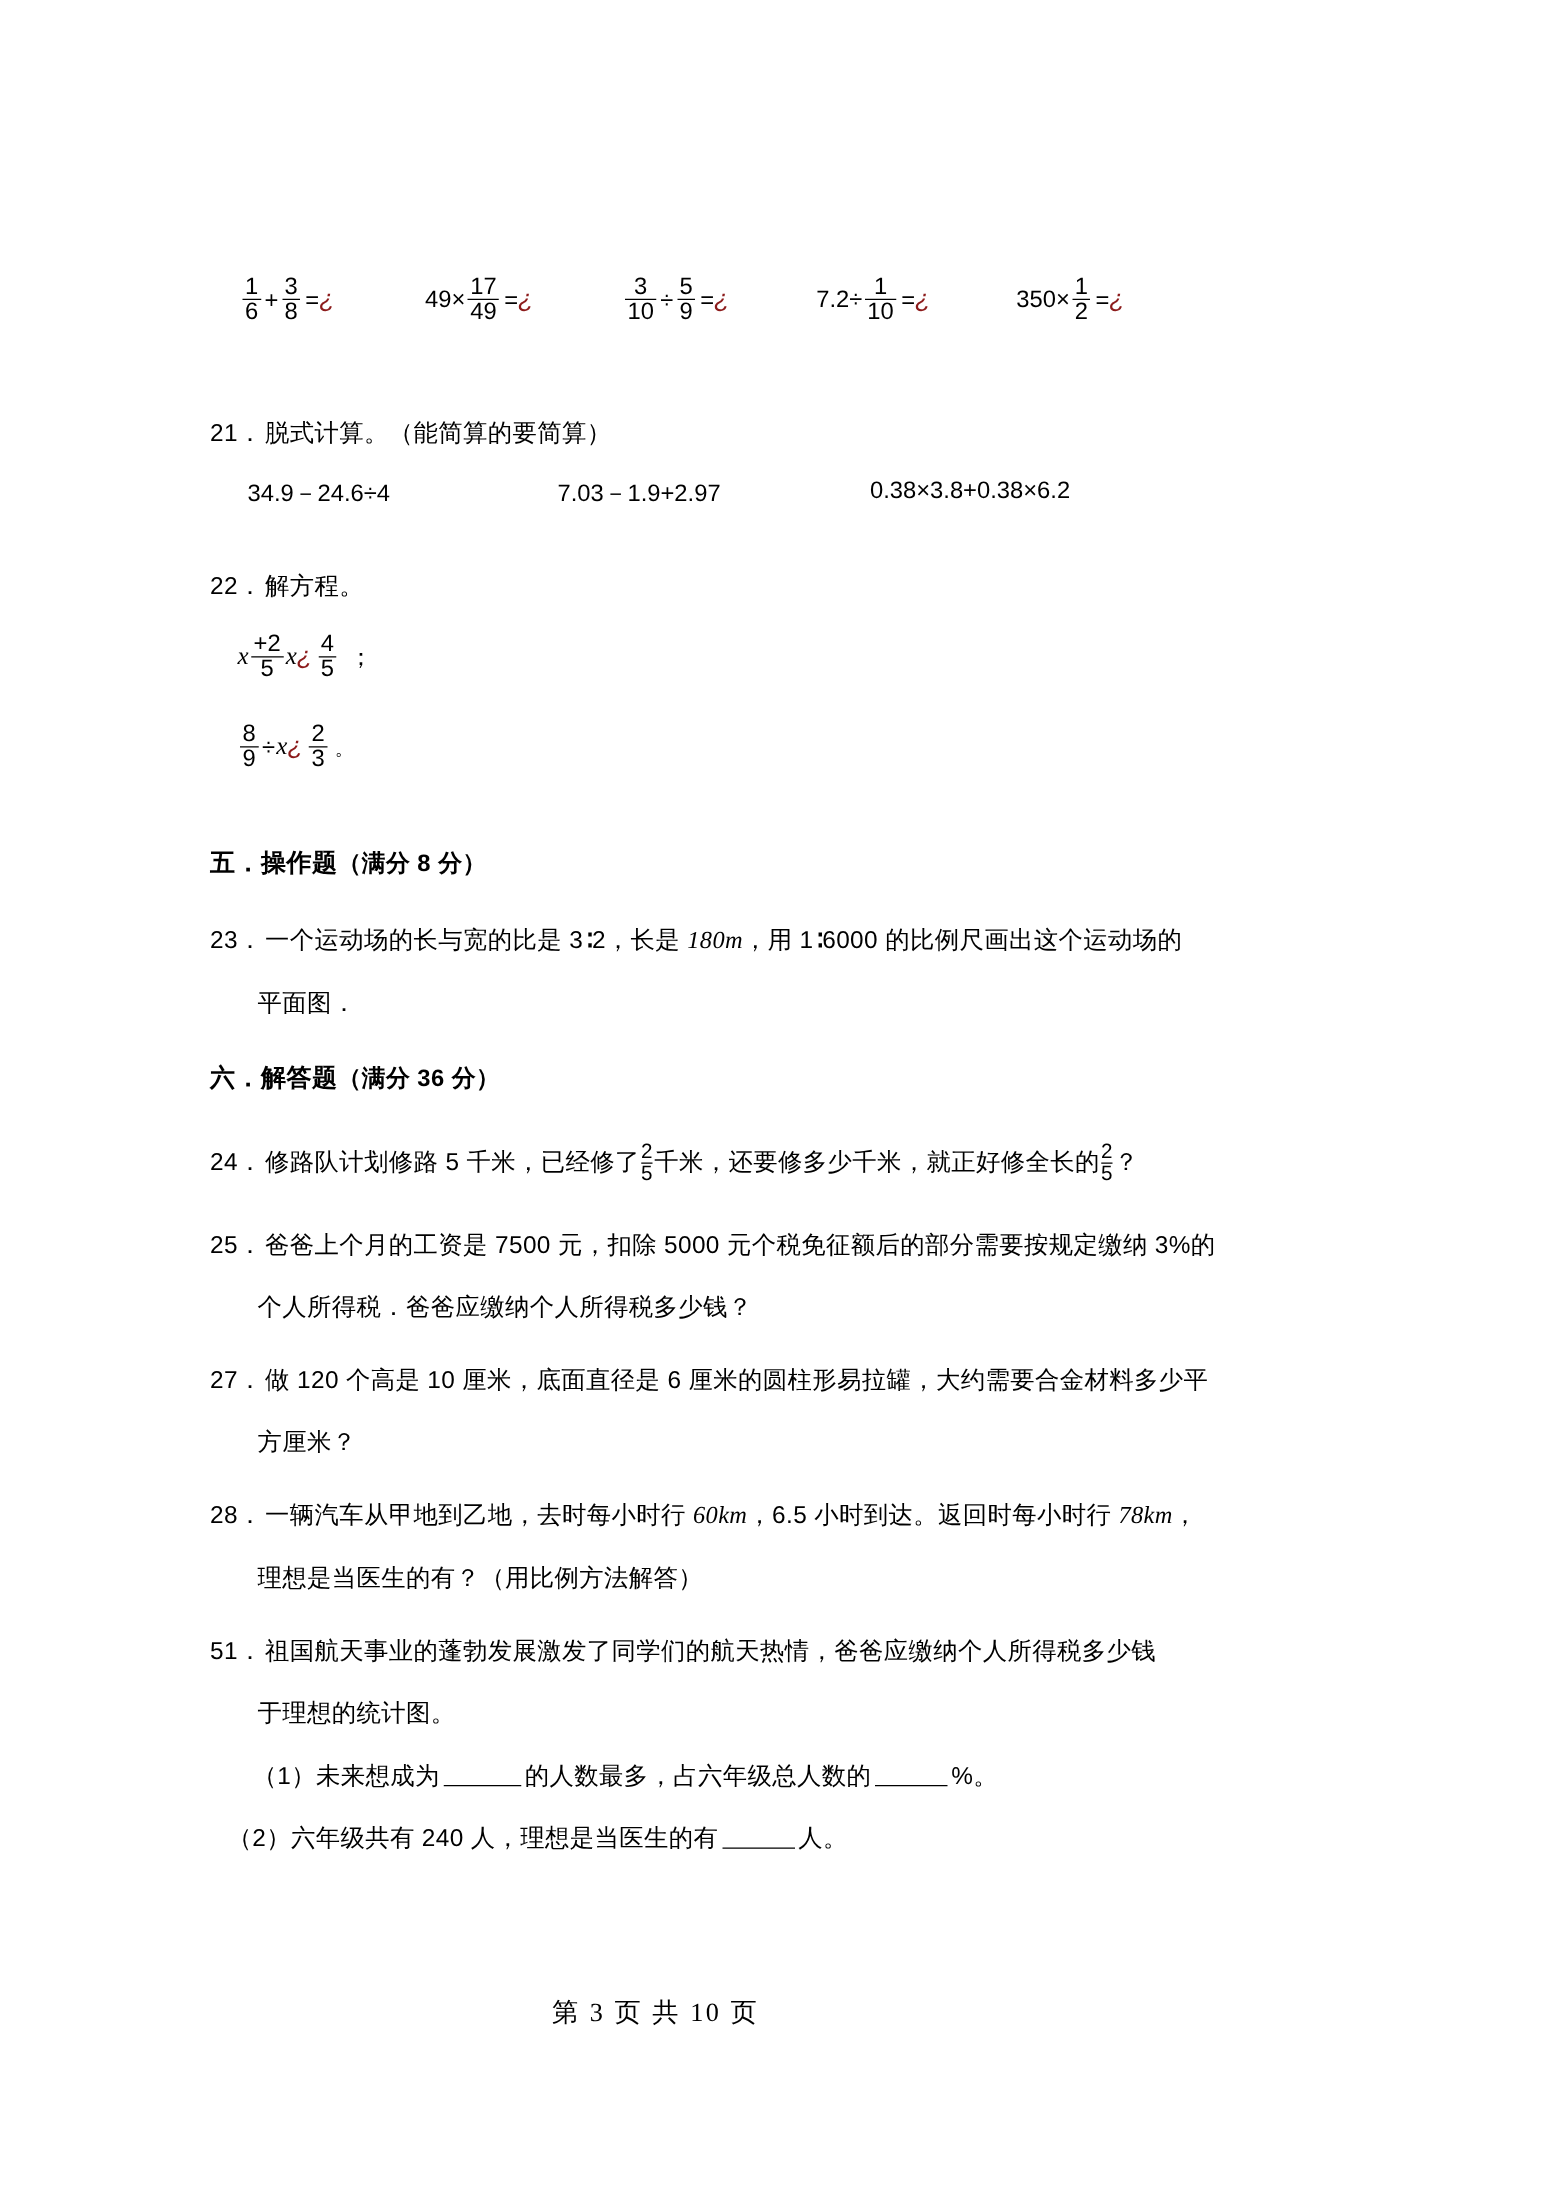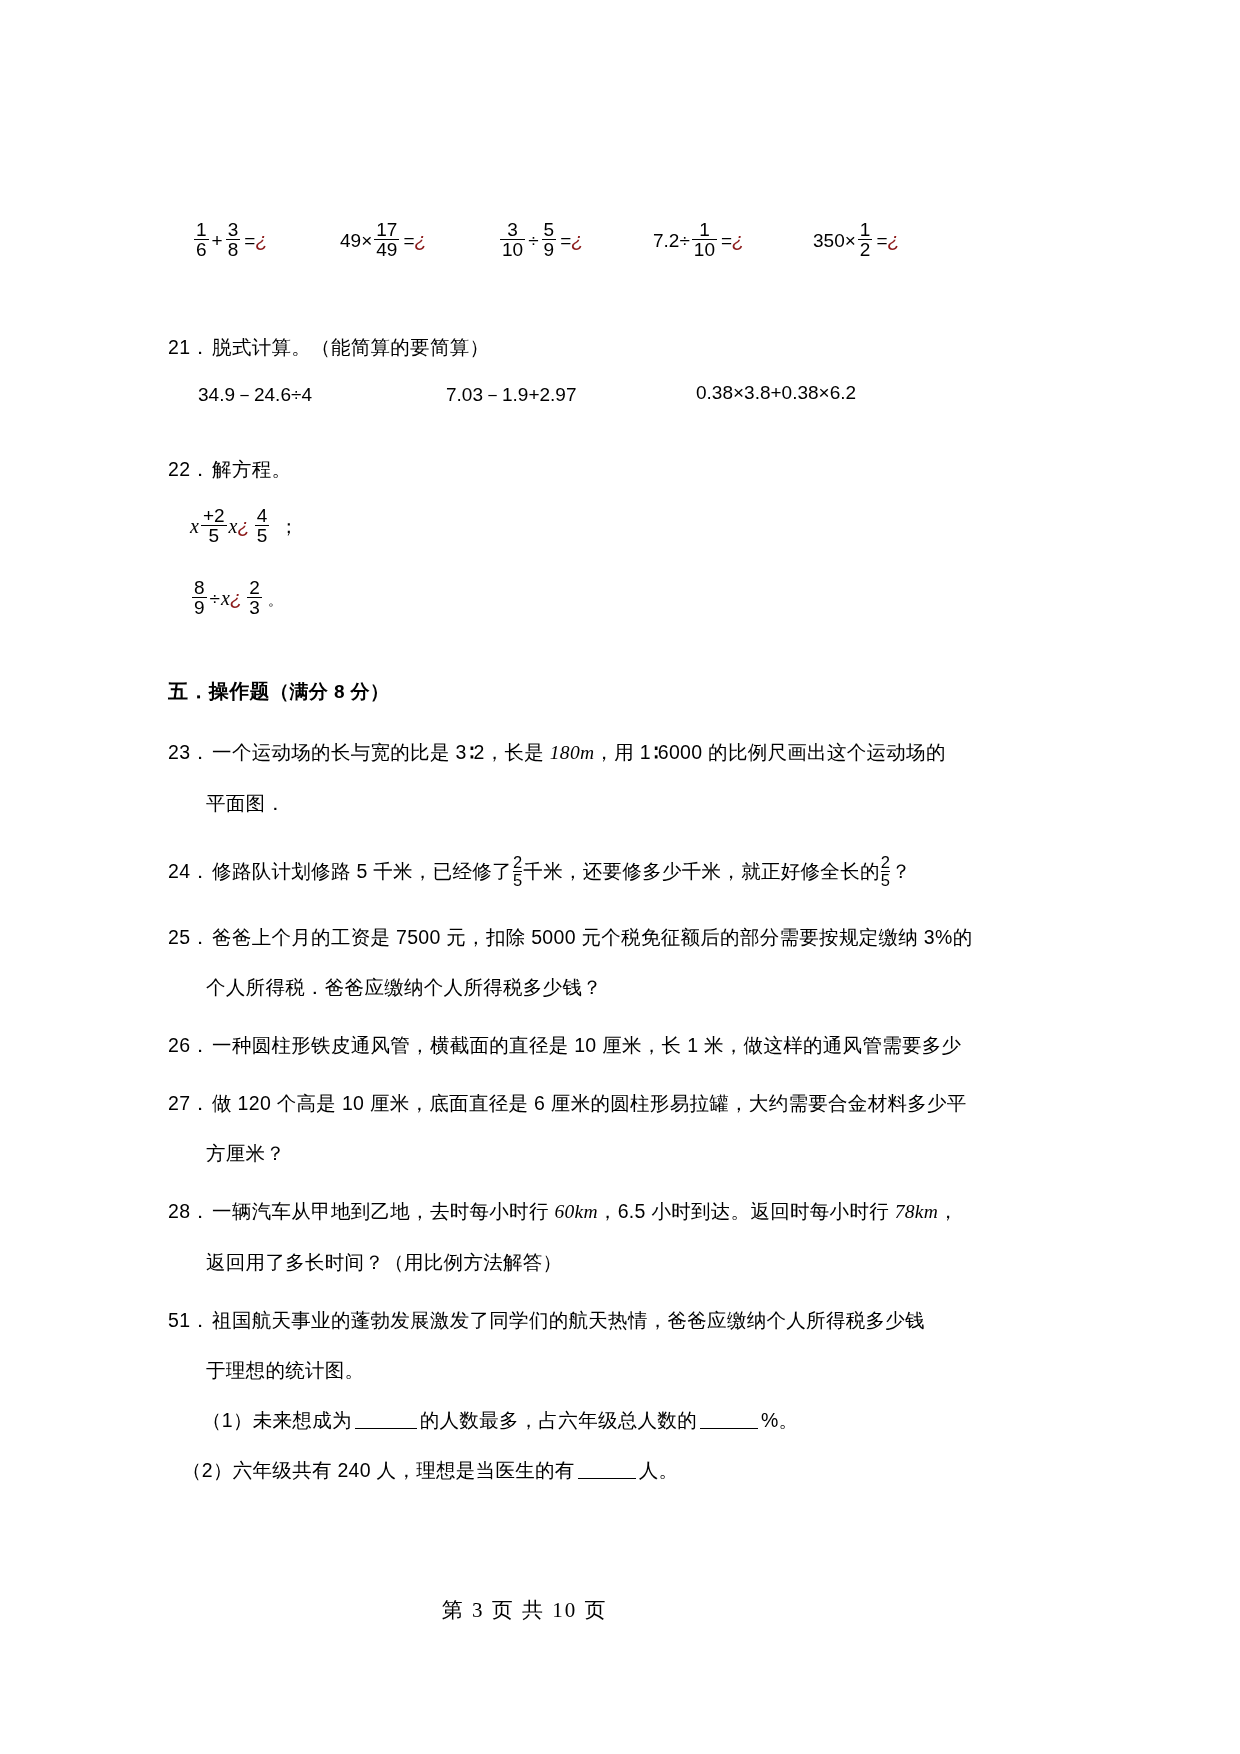--- a/index.html
+++ b/index.html
@@ -234,20 +234,23 @@
 
     <div class="qwrap" style="margin-top:12px;">
       <div>
         <span class="qnum">23．</span><span>一个运动场的长与宽的比是 3∶2，长是 </span><span class="unit-i">180m</span><span>，用 1∶6000 的比例尺画出这个运动场的</span>
       </div>
       <div class="indent2">
         <span>平面图．</span>
       </div>
     </div>
 
+    <div class="heading" style="margin-top:12px;">
+      <span>六．解答题</span><span class="score">（满分 36 分）</span>
+    </div>
 
     <div class="qwrap" style="margin-top:18px;">
       <div>
         <span class="qnum">24．</span><span>修路队计划修路 5 千米，已经修了</span><span class="fracInline">
           <span class="num">2</span>
           <span class="den">5</span>
         </span><span>千米，还要修多少千米，就正好修全长的</span><span class="fracInline">
           <span class="num">2</span>
           <span class="den">5</span>
         </span><span>？</span>
@@ -257,40 +260,37 @@
     <div class="qwrap" style="margin-top:16px;">
       <div>
         <span class="qnum">25．</span><span>爸爸上个月的工资是 7500 元，扣除 5000 元个税免征额后的部分需要按规定缴纳 3%的</span>
       </div>
       <div class="indent2">
         <span>个人所得税．爸爸应缴纳个人所得税多少钱？</span>
       </div>
     </div>
 
     <div class="qwrap" style="margin-top:8px;">
-      <div>
-        <span class="qnum">26．</span><span>一种圆柱形铁皮通风管，横截面的直径是 10 厘米，长 1 米，做这样的通风管需要多少</span>
-      </div>
     </div>
 
     <div class="qwrap" style="margin-top:8px;">
       <div>
         <span class="qnum">27．</span><span>做 120 个高是 10 厘米，底面直径是 6 厘米的圆柱形易拉罐，大约需要合金材料多少平</span>
       </div>
       <div class="indent2">
         <span>方厘米？</span>
       </div>
     </div>
 
     <div class="qwrap" style="margin-top:8px;">
       <div>
         <span class="qnum">28．</span><span>一辆汽车从甲地到乙地，去时每小时行 </span><span class="unit-i">60km</span><span>，6.5 小时到达。返回时每小时行 </span><span class="unit-i">78km</span><span>，</span>
       </div>
       <div class="indent2">
-        <span>返回用了多长时间？（用比例方法解答）</span>
+        <span>理想是当医生的有？（用比例方法解答）</span>
       </div>
     </div>
 
     <div class="qwrap" style="margin-top:8px;">
       <div>
         <span class="qnum">51．</span><span>祖国航天事业的蓬勃发展激发了同学们的航天热情，爸爸应缴纳个人所得税多少钱</span>
       </div>
       <div class="indent2">
         <span>于理想的统计图。</span>
       </div>

